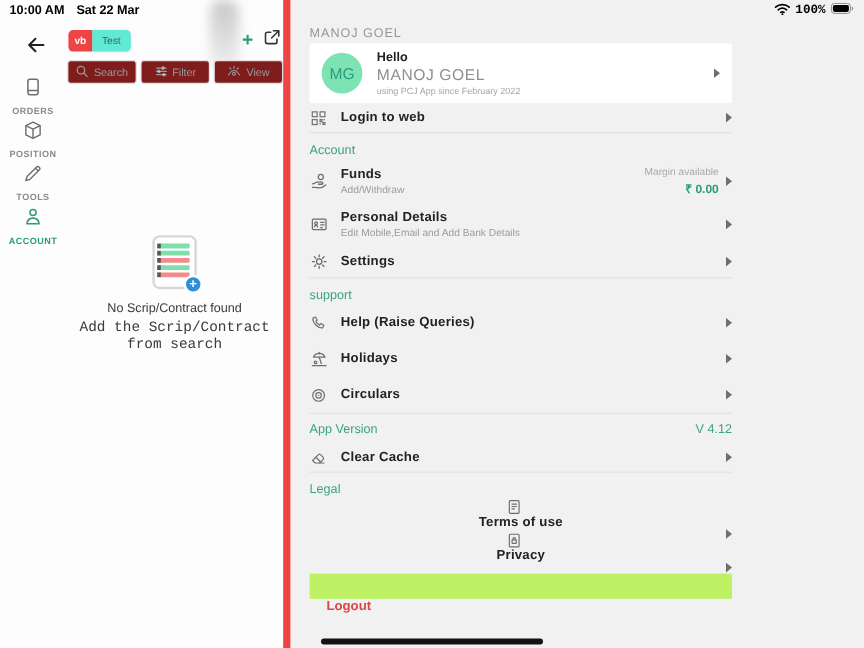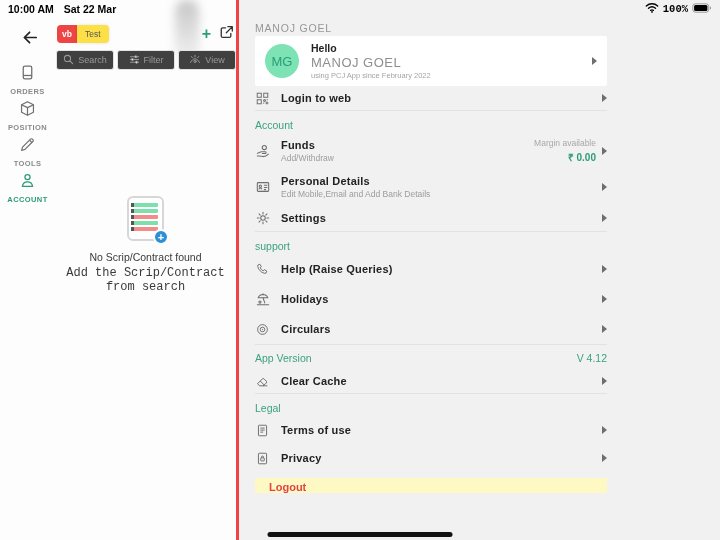--- a/index.html
+++ b/index.html
@@ -23,46 +23,46 @@
   .rail-item.active .lbl { color:#2B9C77; }
   .rail-item.active svg { stroke:#2B9C77; }
 
   
   .watchlist { position:absolute; left:55px; top:18px; width:181px; bottom:0; background:#fdfdfd; }
   .back-btn { position:absolute; left:-37px; top:7px; width:24px; height:24px; display:flex;
     align-items:center; justify-content:center; cursor:pointer; }
   .tabs-row { position:absolute; left:2px; top:5px; right:2px; height:22px; display:flex; align-items:center; }
   .tab-badge { background:#ef4444; color:#fff; font-size:8.5px; font-weight:bold;
     padding:4px 5px; border-radius:4px 0 0 4px; }
-  .tab-pill { background:#fde047; color:#555; font-size:8.5px; padding:4px 8px;
+  .tab-pill { background:#5eead4; color:#555; font-size:8.5px; padding:4px 8px;
     border-radius:0 4px 4px 0; box-shadow:0 0 3px rgba(0,0,0,.12); }
   .tab-actions { margin-left:auto; display:flex; align-items:center; gap:8px; }
   .plus-btn { color:#2B9C77; font-size:16px; font-weight:bold; line-height:14px; cursor:pointer; }
   .smudge { position:absolute; left:120px; top:-18px; width:24px; height:62px;
     background:linear-gradient(180deg, rgba(60,60,60,.28), rgba(60,60,60,.05));
     filter:blur(5px); border-radius:10px; pointer-events:none; }
   .toolbar { position:absolute; left:1px; top:32px; right:0; height:20px; display:flex; gap:3px; }
-  .tool-btn { flex:1; background:#404040; border:1px solid #e3e3e3; border-radius:3px;
+  .tool-btn { flex:1; background:#7f1d1d; border:1px solid #e3e3e3; border-radius:3px;
     display:flex; align-items:center; justify-content:center; gap:4px;
     font-size:9px; color:#999; cursor:pointer; }
   .empty { position:absolute; left:0; right:0; top:178px; text-align:center; }
   .scrip-icon { position:relative; width:37px; height:45px; margin:0 auto 10px;
     border:2px solid #d7d7d7; border-radius:6px; background:#fff; padding:5px 4px; }
   .stripe { height:3.5px; border-radius:1px; margin-bottom:2.5px; position:relative; }
   .stripe::before { content:""; position:absolute; left:-2px; top:0; width:3px; height:100%; background:#555; }
   .s-green { background:#7ddfa9; } .s-red { background:#f48a8a; }
   .add-circle { position:absolute; right:-7px; bottom:-6px; width:16px; height:16px; border-radius:50%;
     background:#2D8FD5; border:2px solid #fdfdfd; color:#fff; font-size:11px; font-weight:bold;
     line-height:12px; text-align:center; }
   .empty-t1 { font-size:10.5px; color:#3a3a3a; font-weight:500; margin-bottom:3px; }
   .empty-t2 { font-size:12px; color:#3a3a3a; font-weight:500;font-family:Liberation Mono, monospace; }
 
   
   .account-panel { position:absolute; left:236px; top:0; right:0; bottom:0;
-    background:#f1f1f2; border-left:3px solid #ef4444; }
+    background:#f1f1f2; border-left:6px solid #ef4444; }
   .acc-col { position:absolute; left:16px; top:0; width:352px; }
   .acc-header { padding-top:22px; font-size:10.5px; color:#969696; letter-spacing:.8px; height:36px; }
 
   .profile-card { background:#fff; border-radius:2px; height:50px; display:flex; align-items:center;
     padding:0 10px; cursor:pointer; }
   .avatar { width:34px; height:34px; border-radius:50%; background:#7DE3B4; color:#2B9C77;
     font-size:13px; display:flex; align-items:center; justify-content:center; margin-right:12px; }
   .profile-text { display:flex; flex-direction:column; gap:1px; }
   .p-hello { font-size:10.5px; font-weight:bold; color:#222; }
   .p-name { font-size:13px; color:#8e8e8e; letter-spacing:.5px; }
@@ -71,32 +71,32 @@
   .chev { width:0; height:0; border-left:5px solid #6e6e6e; border-top:4px solid transparent;
     border-bottom:4px solid transparent; margin-left:auto; flex-shrink:0; }
   .row { display:flex; align-items:center; cursor:pointer; }
   .row .ric { width:15px; margin-right:11px; display:flex; justify-content:center; flex-shrink:0; }
   .row svg { stroke:#6e6e6e; }
   .r-title { font-size:11px; font-weight:bold; color:#222; letter-spacing:.2px; }
   .r-sub { font-size:8.5px; color:#9c9c9c; margin-top:2px; }
   .row-simple { height:24px; }
   .row-2l { height:36px; }
   .row-30 { height:30px; }
-  .row-28 { height:28px; }
+  .row-28 { height:28px;flex-direction:column; }
   .sec-head { font-size:10.5px; color:#3BA27E; height:16px; margin-top:6px; display:flex; align-items:center; }
   .hr { border-top:1px solid #e2e2e2; }
   .right-val { margin-left:auto; text-align:right; }
   .right-val .rl { font-size:8.5px; color:#a8a8a8; }
   .right-val .rv { font-size:10px; font-weight:bold; color:#2B9C77; margin-top:2px; }
   .right-val + .chev { margin-left:6px; }
   .version-row { height:22px; margin-top:2px; display:flex; align-items:center; }
   .v-label { font-size:10.5px; color:#3BA27E; }
   .v-value { margin-left:auto; font-size:10.5px; color:#3BA27E; }
-  .logout-bar { margin-top:6px; height:15px; background:#fef9c3; display:flex; align-items:flex-end;
-    padding:10px 0 0 14px; cursor:pointer; }
+  .logout-bar { margin-top:6px; height:15px; background:#bef264; display:flex; align-items:flex-start;
+    padding:21px 0 0 14px; cursor:pointer; }
   .logout-txt { font-size:11px; font-weight:bold; color:#E04444; }
 
   .home-indicator { position:absolute; left:50%; bottom:3px; transform:translateX(-50%);
     width:185px; height:5px; border-radius:3px; background:#121212; z-index:40; cursor:pointer; }
 </style>
 </head>
 <body>
 
 <div class="screen">
 

